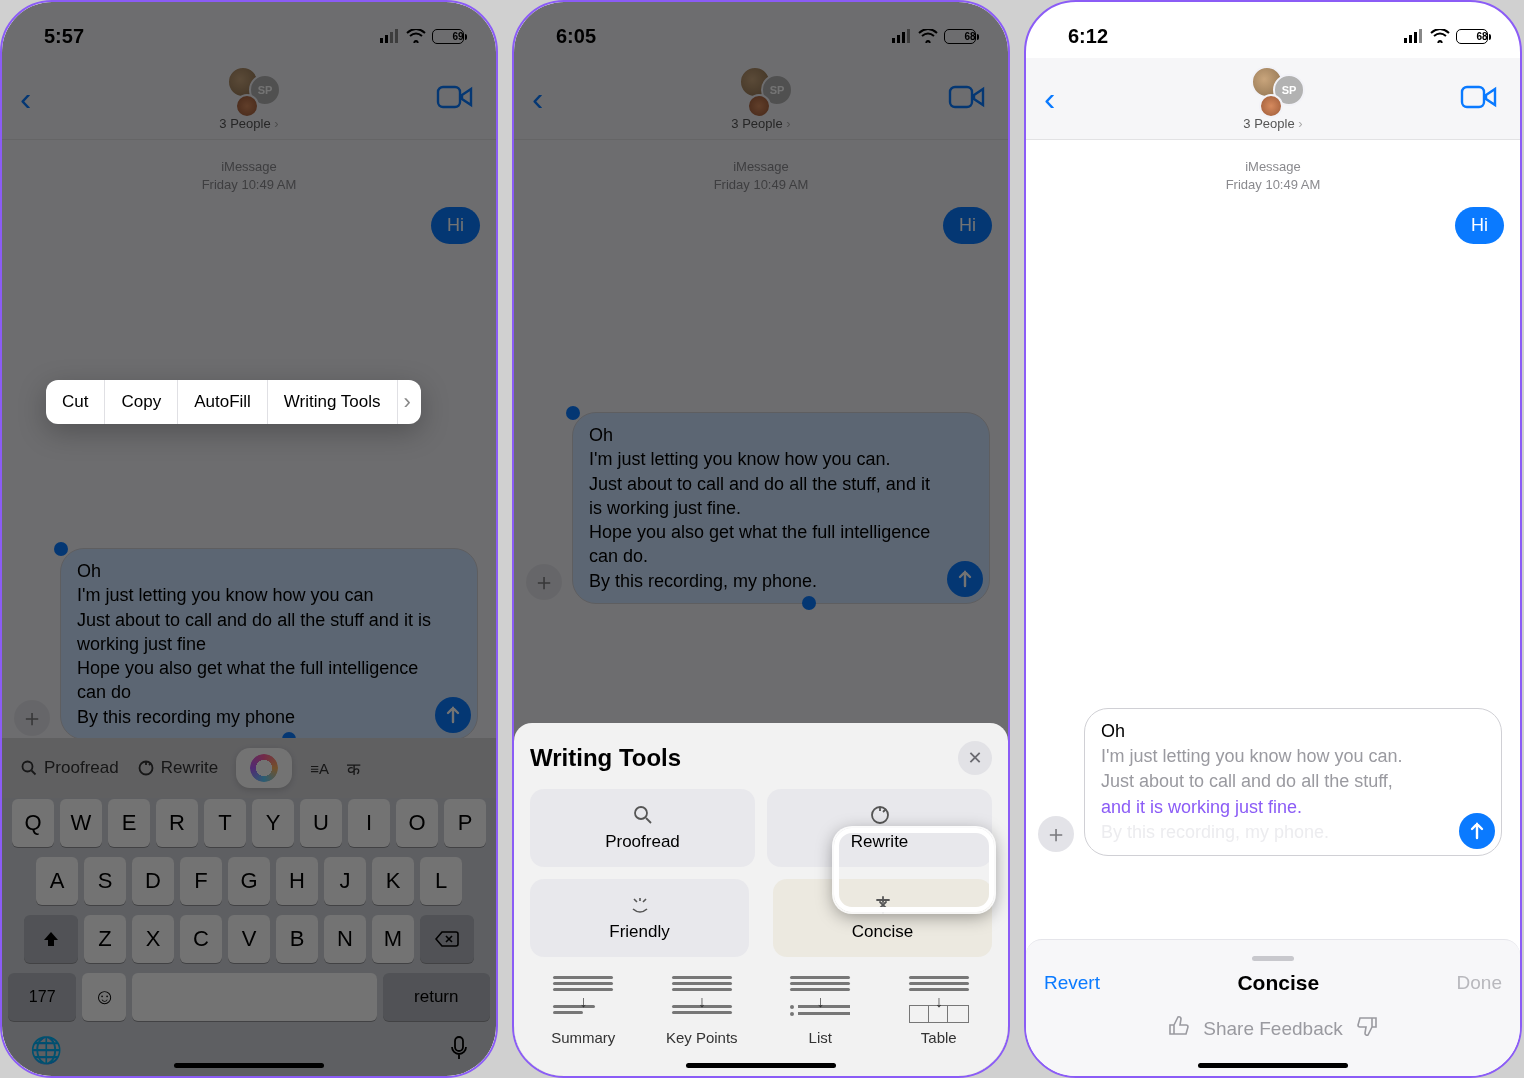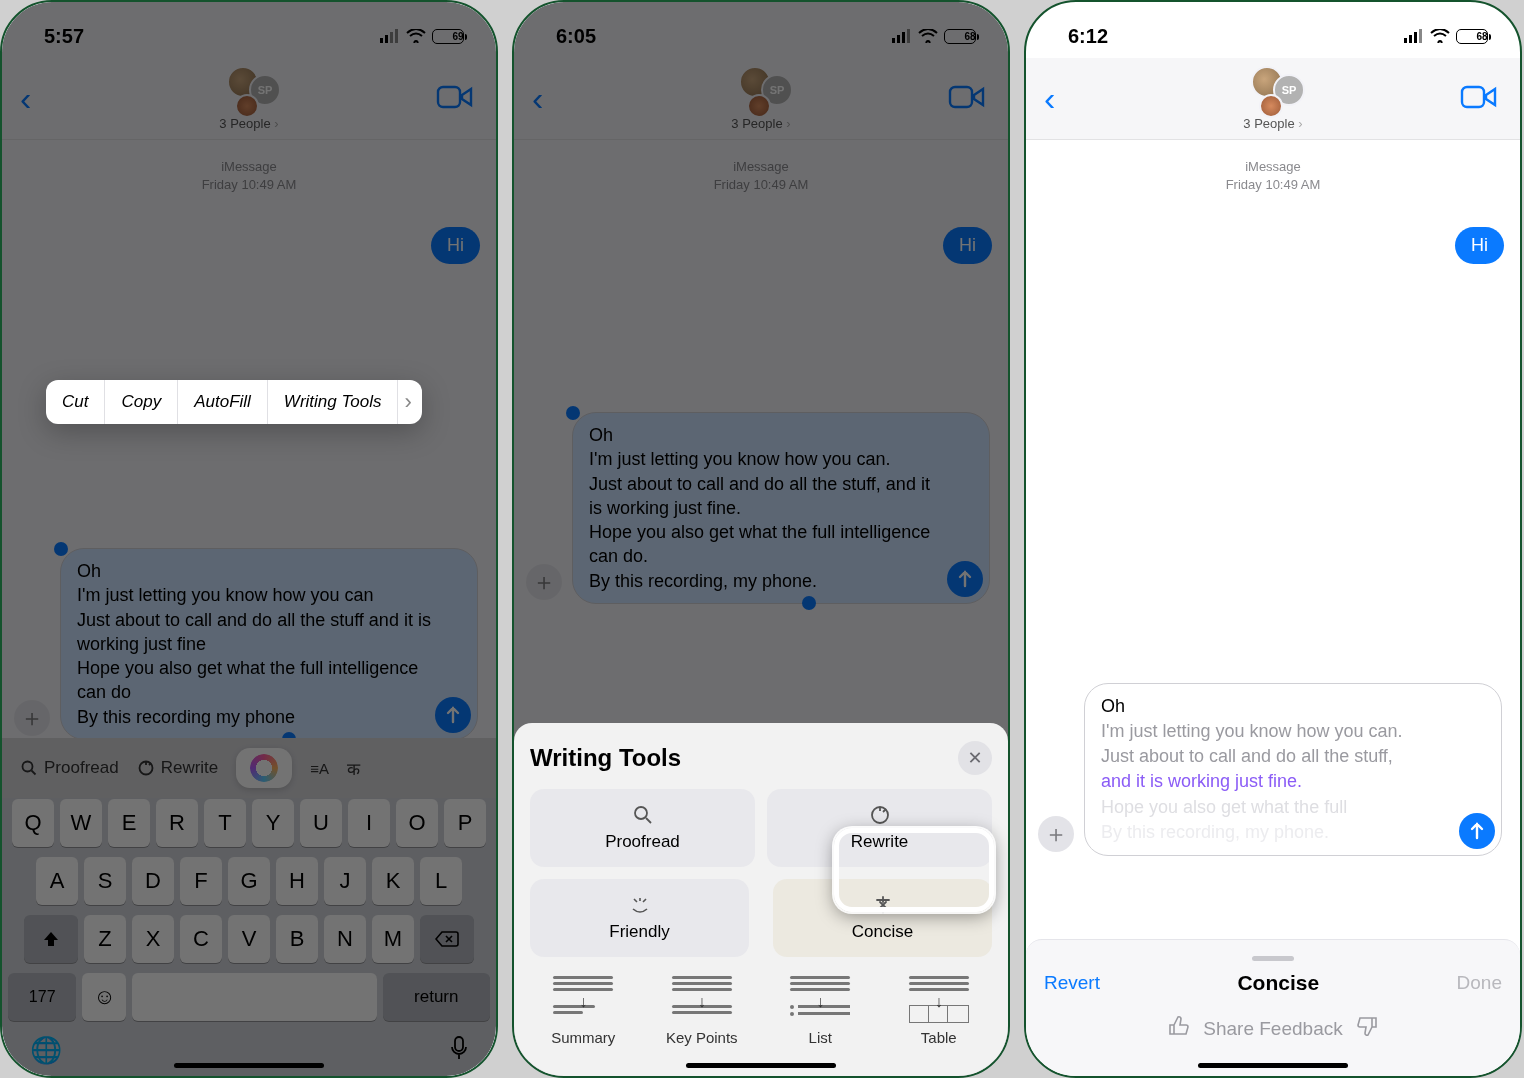--- a/index.html
+++ b/index.html
@@ -12,21 +12,21 @@
     gap: 14px;
     padding: 0;
   }
   .phone {
     width: 498px;
     height: 1078px;
     background: #f2f2f7;
     border-radius: 52px;
     position: relative;
     overflow: hidden;
-    border: 2px solid #14532d;
+    border: 2px solid #8b5cf6;
   }
   .dim-overlay {
     position: absolute;
     inset: 0;
     background: rgba(0,0,0,0.55);
     z-index: 50;
     pointer-events: none;
     border-radius: 50px;
   }
   
@@ -65,21 +65,21 @@
   .av1 { left:10px; top:0; background: radial-gradient(circle at 40% 40%, #c9a57c, #8b6f4e); }
   .av2 { right:0; top:8px; background:#b2b2b2; display:flex; align-items:center; justify-content:center; font-size:11px; color:#fff; font-weight:600;}
   .av3 { left:18px; bottom:-4px; background: radial-gradient(circle at 50% 50%, #d68a5e, #9c5a38); width:24px; height:24px;}
   .people-label { font-size:13px; color:#555; }
   .people-label::after { content:" ›"; color:#aaa; }
 
   .chatarea { padding: 18px 16px 0; }
   .thread-meta { text-align:center; font-size:13px; color:#8a8a8e; line-height:1.35; margin-bottom:14px;}
   .bubble-out {
     background:#0a7aff; color:#fff; border-radius:20px;
-    padding:8px 16px; font-size:18px; float:right; clear:both;margin-top:20px;
+    padding:8px 16px; font-size:18px; float:right; clear:both;
   }
   .clear { clear:both; }
 
   
   .compose-wrap { position:absolute; left:16px; right:16px; }
   .selection-handle { width:14px; height:14px; background:#0a7aff; border-radius:50%; position:absolute; }
   .compose-box {
     background:#fff; border:1px solid #d0d0d5; border-radius:24px;
     padding:10px 44px 10px 16px; font-size:18px; line-height:1.35;
     color:#000; position:relative;
@@ -94,21 +94,21 @@
   .send-circle svg { width:18px; height:18px; }
 
   
   .context-menu {
     position:absolute; top:378px; left:44px;
     display:flex; align-items:center;
     background:#fff; border-radius:12px;
     box-shadow:0 8px 28px rgba(0,0,0,0.25);
     z-index:60; font-size:17px;
   }
-  .ctx-item { padding:12px 16px; border-right:1px solid #e0e0e4; color:#000;font-style:italic; }
+  .ctx-item { padding:12px 16px; border-right:1px solid #e0e0e4; color:#000; }
   .ctx-item:last-of-type { border-right:none; }
   .ctx-caret { padding:0 10px 0 6px; color:#888; font-size:22px;}
 
   
   .quickrow {
     position:absolute; left:0; right:0; bottom:278px;
     display:flex; align-items:center; gap:18px;
     padding:10px 18px; background:#d4d4d8;
     z-index:10; font-size:17px;
   }
@@ -584,21 +584,20 @@
     <div class="clear"></div>
   </div>
 
   <div style="position:absolute; left:58px; right:18px; bottom:220px;">
     <div class="compose-box" style="background:#fff;">
       <div class="fade-text" style="font-size:18px; line-height:1.4;">
         <span class="f1">Oh</span>
         <span class="f2">I'm just letting you know how you can.</span>
         <span class="f2">Just about to call and do all the stuff,</span>
         <span class="f3">and it is working just fine.</span>
-        <span class="f4">Hope you also get what the full</span>
         <span class="f5">By this recording, my phone.</span>
       </div>
       <span class="send-circle circle-btn">
         <svg viewBox="0 0 18 18">
             <path d="M9 2 v14 M4 7 l5-5 l5 5" stroke="#fff" stroke-width="2.4" fill="none" stroke-linecap="round"></path>
           </svg>
       </span>
     </div>
     <span class="circle-btn plus-circle" style="position:absolute; left:-46px; bottom:4px;">＋</span>
   </div>

